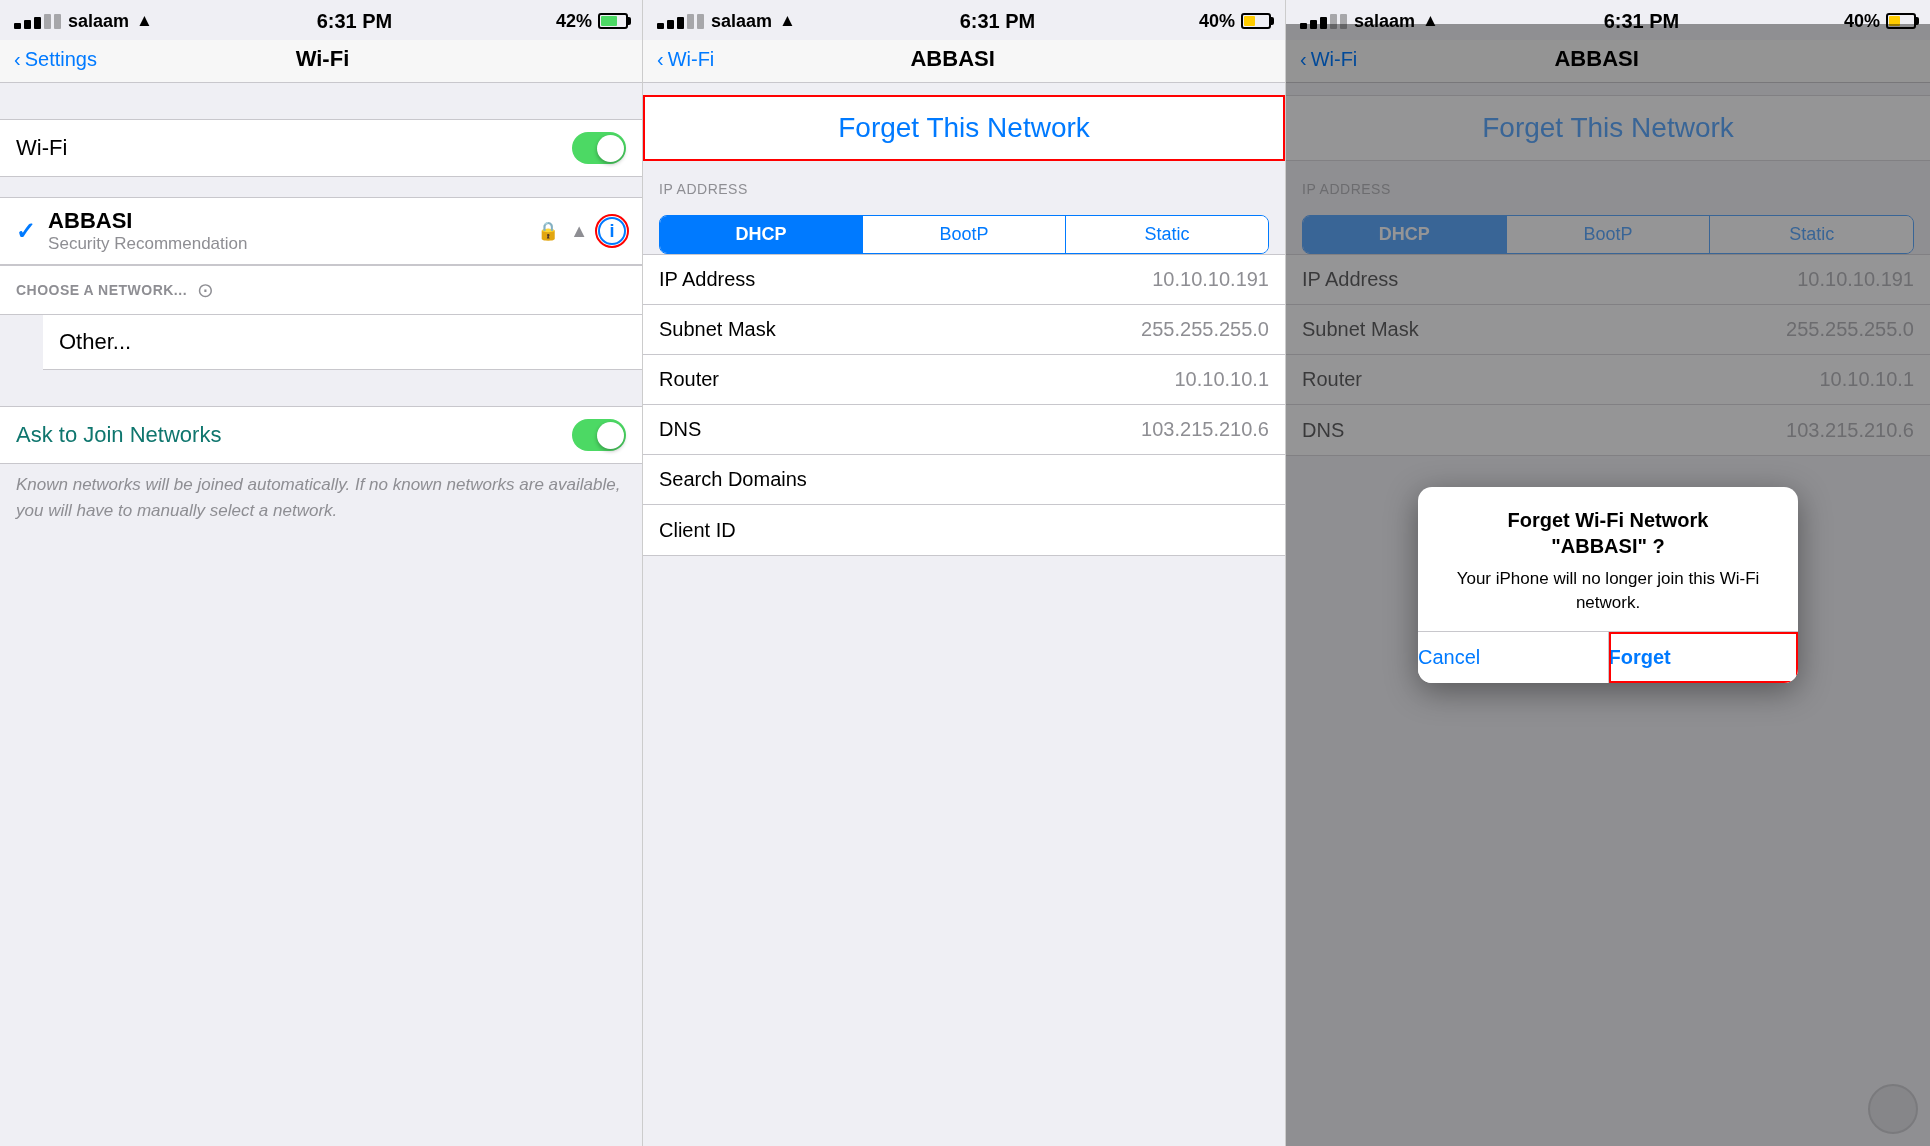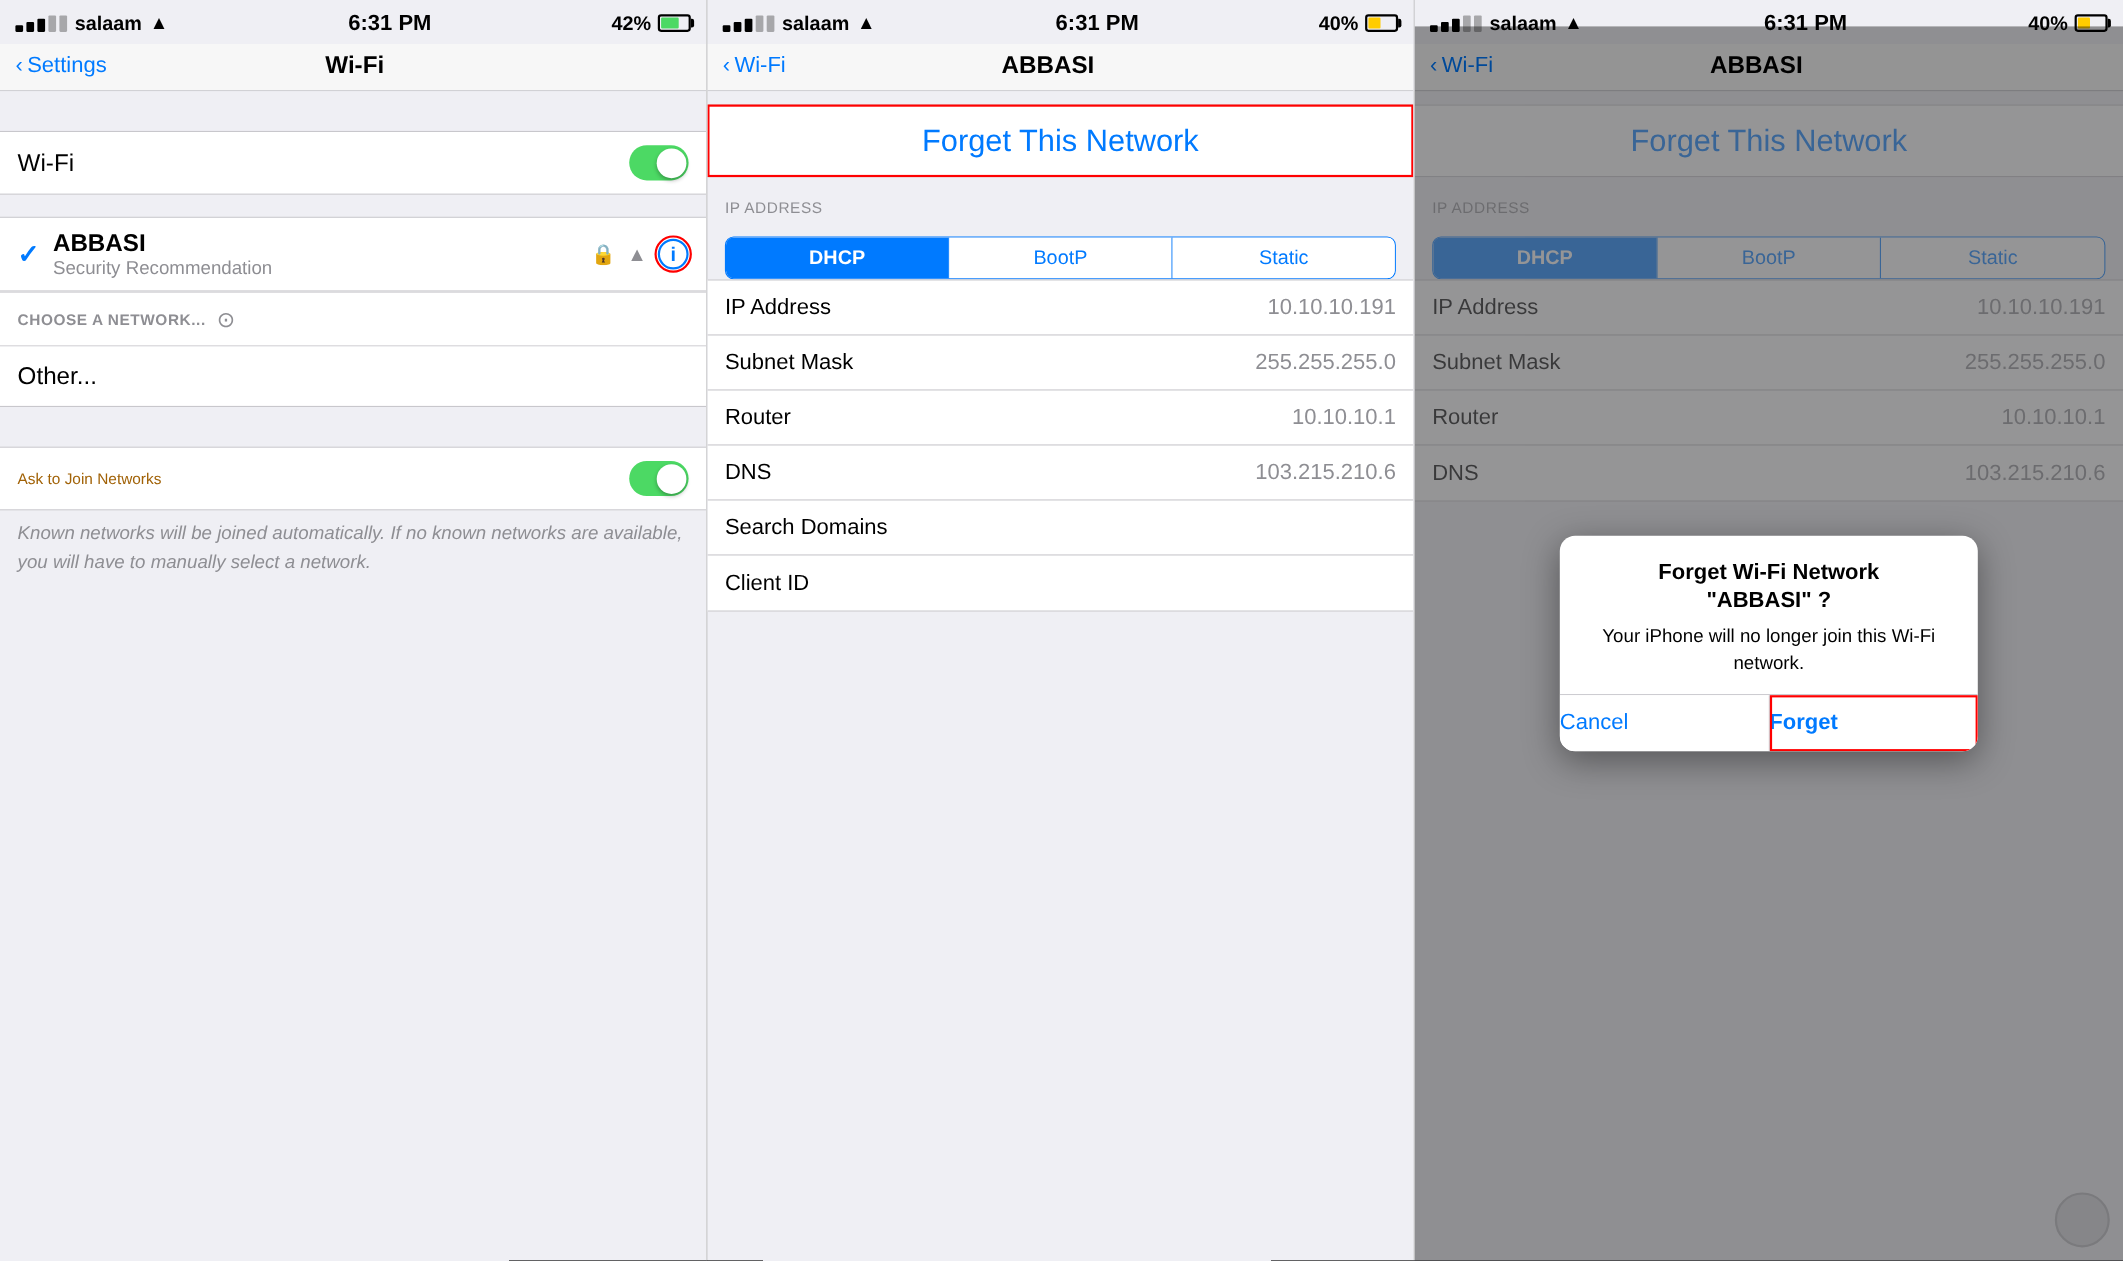--- a/index.html
+++ b/index.html
@@ -157,34 +157,35 @@
     .spinner { font-size: 20px; color: #8e8e93; animation: spin 1s linear infinite; }
     @keyframes spin { from { transform: rotate(0deg); } to { transform: rotate(360deg); } }
 
     .other-row {
       background: #fff;
       border-bottom: 1px solid #c8c7cc;
       padding: 14px 16px;
       font-size: 22px;
       color: #000;
       cursor: pointer;
+      margin-left: 43px;
     }
 
     
     .ask-section { margin-top: 36px; }
     .ask-row {
       background: #fff;
       border-top: 1px solid #c8c7cc;
       border-bottom: 1px solid #c8c7cc;
       padding: 10px 16px;
       display: flex;
       align-items: center;
       min-height: 58px;
     }
-    .ask-label { font-size: 14px; color: #a16207; flex: 1; }
+    .ask-label { font-size: 22px; color: #0f766e; flex: 1; }
     .ask-desc {
       font-size: 17px;
       color: #8e8e93;
       padding: 8px 16px 0;
       line-height: 1.5;
       font-style: italic;
     }
 
     
     .phone-panel-2 {

